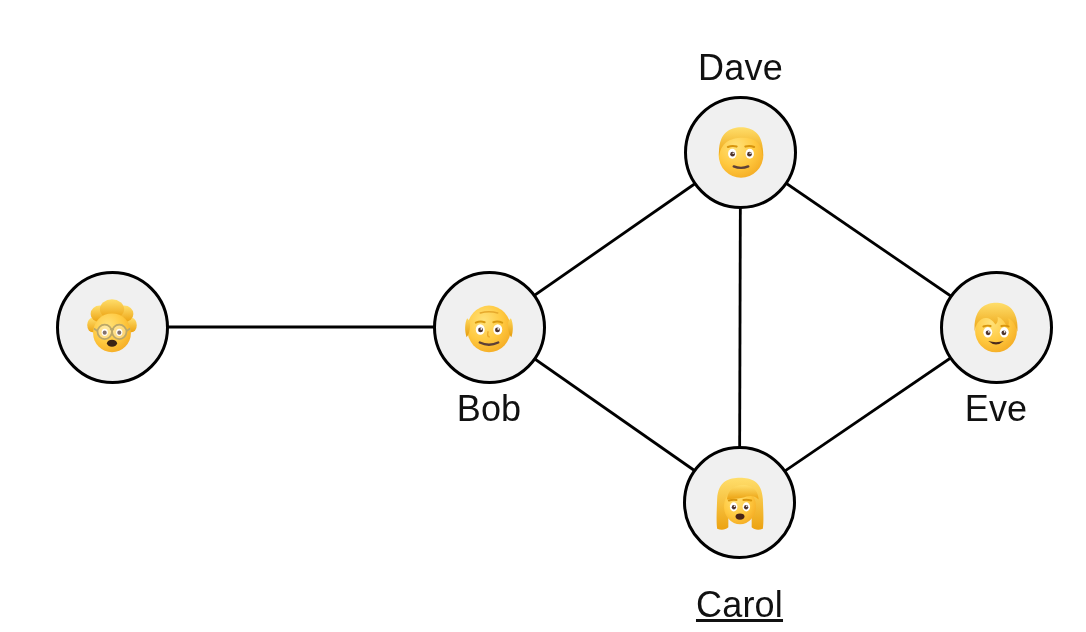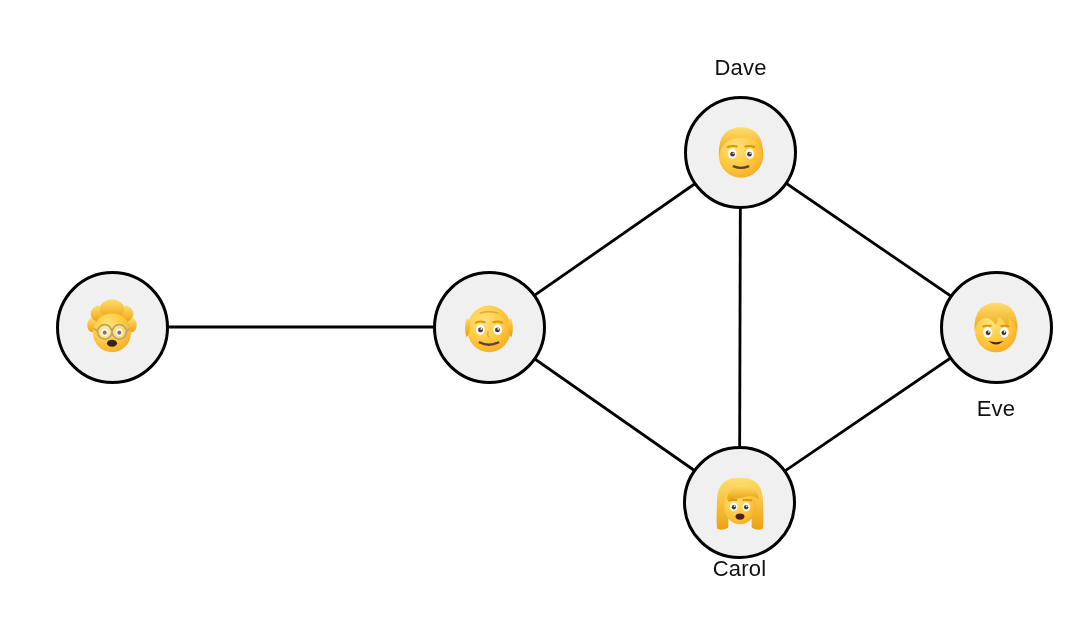--- a/index.html
+++ b/index.html
@@ -15,27 +15,27 @@
     display:flex;align-items:center;justify-content:center;
   }
   .node svg{display:block;}
   .node-alice{left:55.5px;top:270.5px;}
   .node-bob{left:432.5px;top:270.5px;}
   .node-dave{left:684px;top:95.5px;}
   .node-carol{left:683px;top:445.5px;}
   .node-eve{left:939.5px;top:270.5px;}
   .node-label{
     position:absolute;z-index:3;width:220px;text-align:center;
-    font-size:22px;font-weight:400;color:#111111;letter-spacing:0.2px;
+    font-size:36px;font-weight:400;color:#111111;letter-spacing:0.2px;
     line-height:36px;
   }
   .label-alice{left:2px;top:391px;}
   .label-bob{left:379px;top:391px;}
   .label-dave{left:630.5px;top:50px;}
-  .label-carol{left:629.5px;top:551px;}
+  .label-carol{left:629.5px;top:587px;text-decoration:underline;}
   .label-eve{left:886px;top:391px;}
 </style>
 </head>
 <body>
 
 <div class="stage">
 
   <svg class="edge-layer" width="1086" height="632" viewBox="0 0 1086 632">
     <line x1="112" y1="327" x2="489" y2="327"></line>
     <line x1="489" y1="327" x2="740.5" y2="152"></line>
@@ -192,17 +192,18 @@
       <ellipse cx="27.5" cy="41.5" rx="4.6" ry="5.4" fill="#ffffff"></ellipse>
       <ellipse cx="44.5" cy="41.5" rx="4.6" ry="5.4" fill="#ffffff"></ellipse>
       <circle cx="27.9" cy="42" r="2.5" fill="#4E342E"></circle>
       <circle cx="44.1" cy="42" r="2.5" fill="#4E342E"></circle>
       <circle cx="28.7" cy="40.9" r="0.9" fill="#ffffff"></circle>
       <circle cx="44.9" cy="40.9" r="0.9" fill="#ffffff"></circle>
       <path d="M28,50.5 Q36,57.5 44,50.5 Q36,52.8 28,50.5 Z" fill="#4A2B1D"></path>
     </svg>
   </div>
 
+  <div class="node-label label-bob">Bob</div>
   <div class="node-label label-dave">Dave</div>
   <div class="node-label label-carol">Carol</div>
   <div class="node-label label-eve">Eve</div>
 
 </div>
 
 </body></html>

